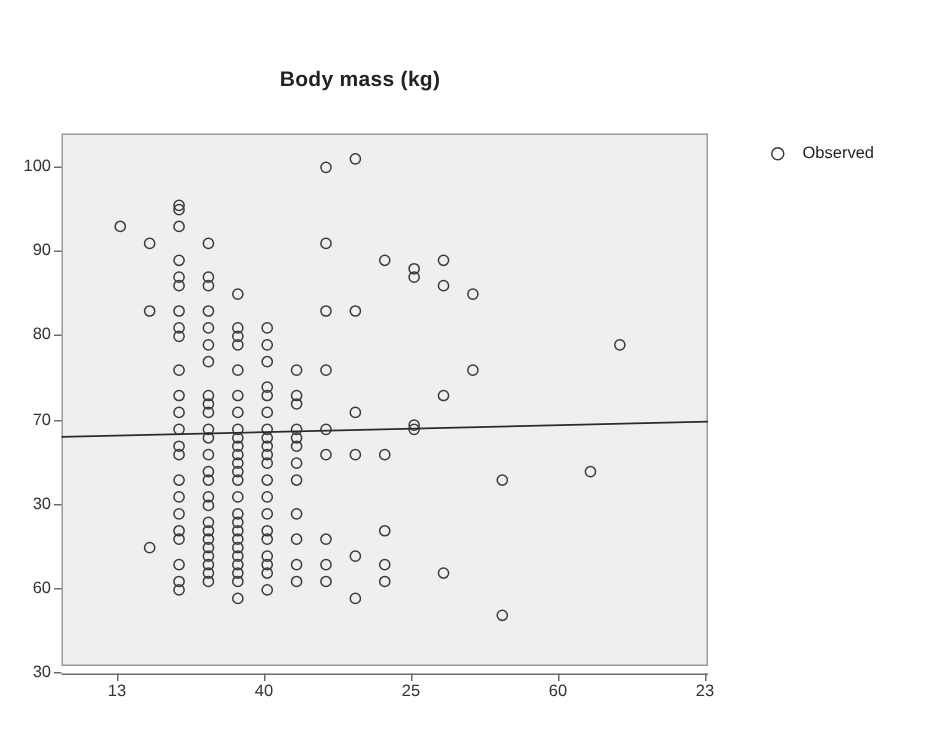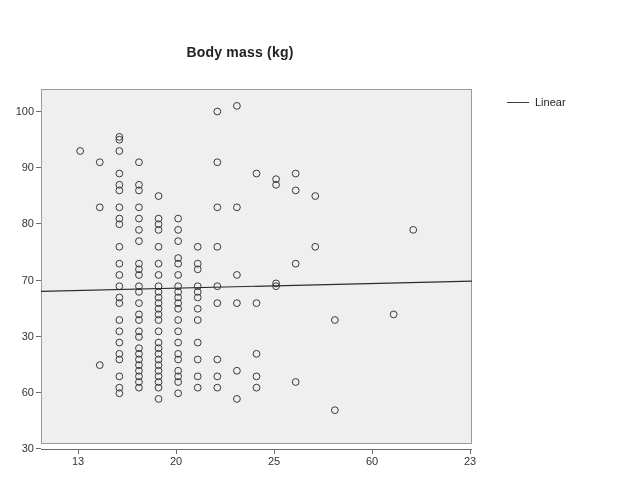--- a/index.html
+++ b/index.html
@@ -144,21 +144,21 @@
 
   <div class="tickmark" style="left:78px; top:449px; width:1px; height:5px;"></div>
   <div class="tickmark" style="left:176px; top:449px; width:1px; height:5px;"></div>
   <div class="tickmark" style="left:274px; top:449px; width:1px; height:5px;"></div>
   <div class="tickmark" style="left:372px; top:449px; width:1px; height:5px;"></div>
   <div class="tickmark" style="left:470px; top:449px; width:1px; height:5px;"></div>
 
   <div class="axis-line" style="left:41px; top:449px; width:431px; height:1px;"></div>
 
   <div class="tick-label xtick" style="left:58px; top:455px; width:40px;">13</div>
-  <div class="tick-label xtick" style="left:156px; top:455px; width:40px;">20</div>
+  <div class="tick-label xtick" style="left:156px; top:455px; width:40px;">40</div>
   <div class="tick-label xtick" style="left:254px; top:455px; width:40px;">25</div>
   <div class="tick-label xtick" style="left:352px; top:455px; width:40px;">60</div>
   <div class="tick-label xtick" style="left:450px; top:455px; width:40px;">23</div>
 
 
   <svg class="points" id="points-svg">
       <circle cx="80.18" cy="150.98" r="3.4" fill="none" stroke="#3a3a3a" stroke-width="1"></circle>
       <circle cx="99.77" cy="162.25" r="3.4" fill="none" stroke="#3a3a3a" stroke-width="1"></circle>
       <circle cx="99.77" cy="207.33" r="3.4" fill="none" stroke="#3a3a3a" stroke-width="1"></circle>
       <circle cx="99.77" cy="365.11" r="3.4" fill="none" stroke="#3a3a3a" stroke-width="1"></circle>
@@ -300,19 +300,19 @@
       <circle cx="334.86" cy="320.03" r="3.4" fill="none" stroke="#3a3a3a" stroke-width="1"></circle>
       <circle cx="334.86" cy="410.19" r="3.4" fill="none" stroke="#3a3a3a" stroke-width="1"></circle>
       <circle cx="393.64" cy="314.40" r="3.4" fill="none" stroke="#3a3a3a" stroke-width="1"></circle>
       <circle cx="413.23" cy="229.87" r="3.4" fill="none" stroke="#3a3a3a" stroke-width="1"></circle>
       <line x1="41.00" y1="291.29" x2="472.00" y2="281.15" stroke="#2b2b2b" stroke-width="1.2"></line>
     </svg>
 
   <div class="legend">
     <div class="legend-row">
       <span class="legend-symbol">
-          <span class="legend-line"></span>
+          <span class="legend-circle"></span>
         </span>
-      <span class="legend-text">Linear</span>
+      <span class="legend-text">Observed</span>
     </div>
   </div>
 
 </div>
 
 </body></html>

